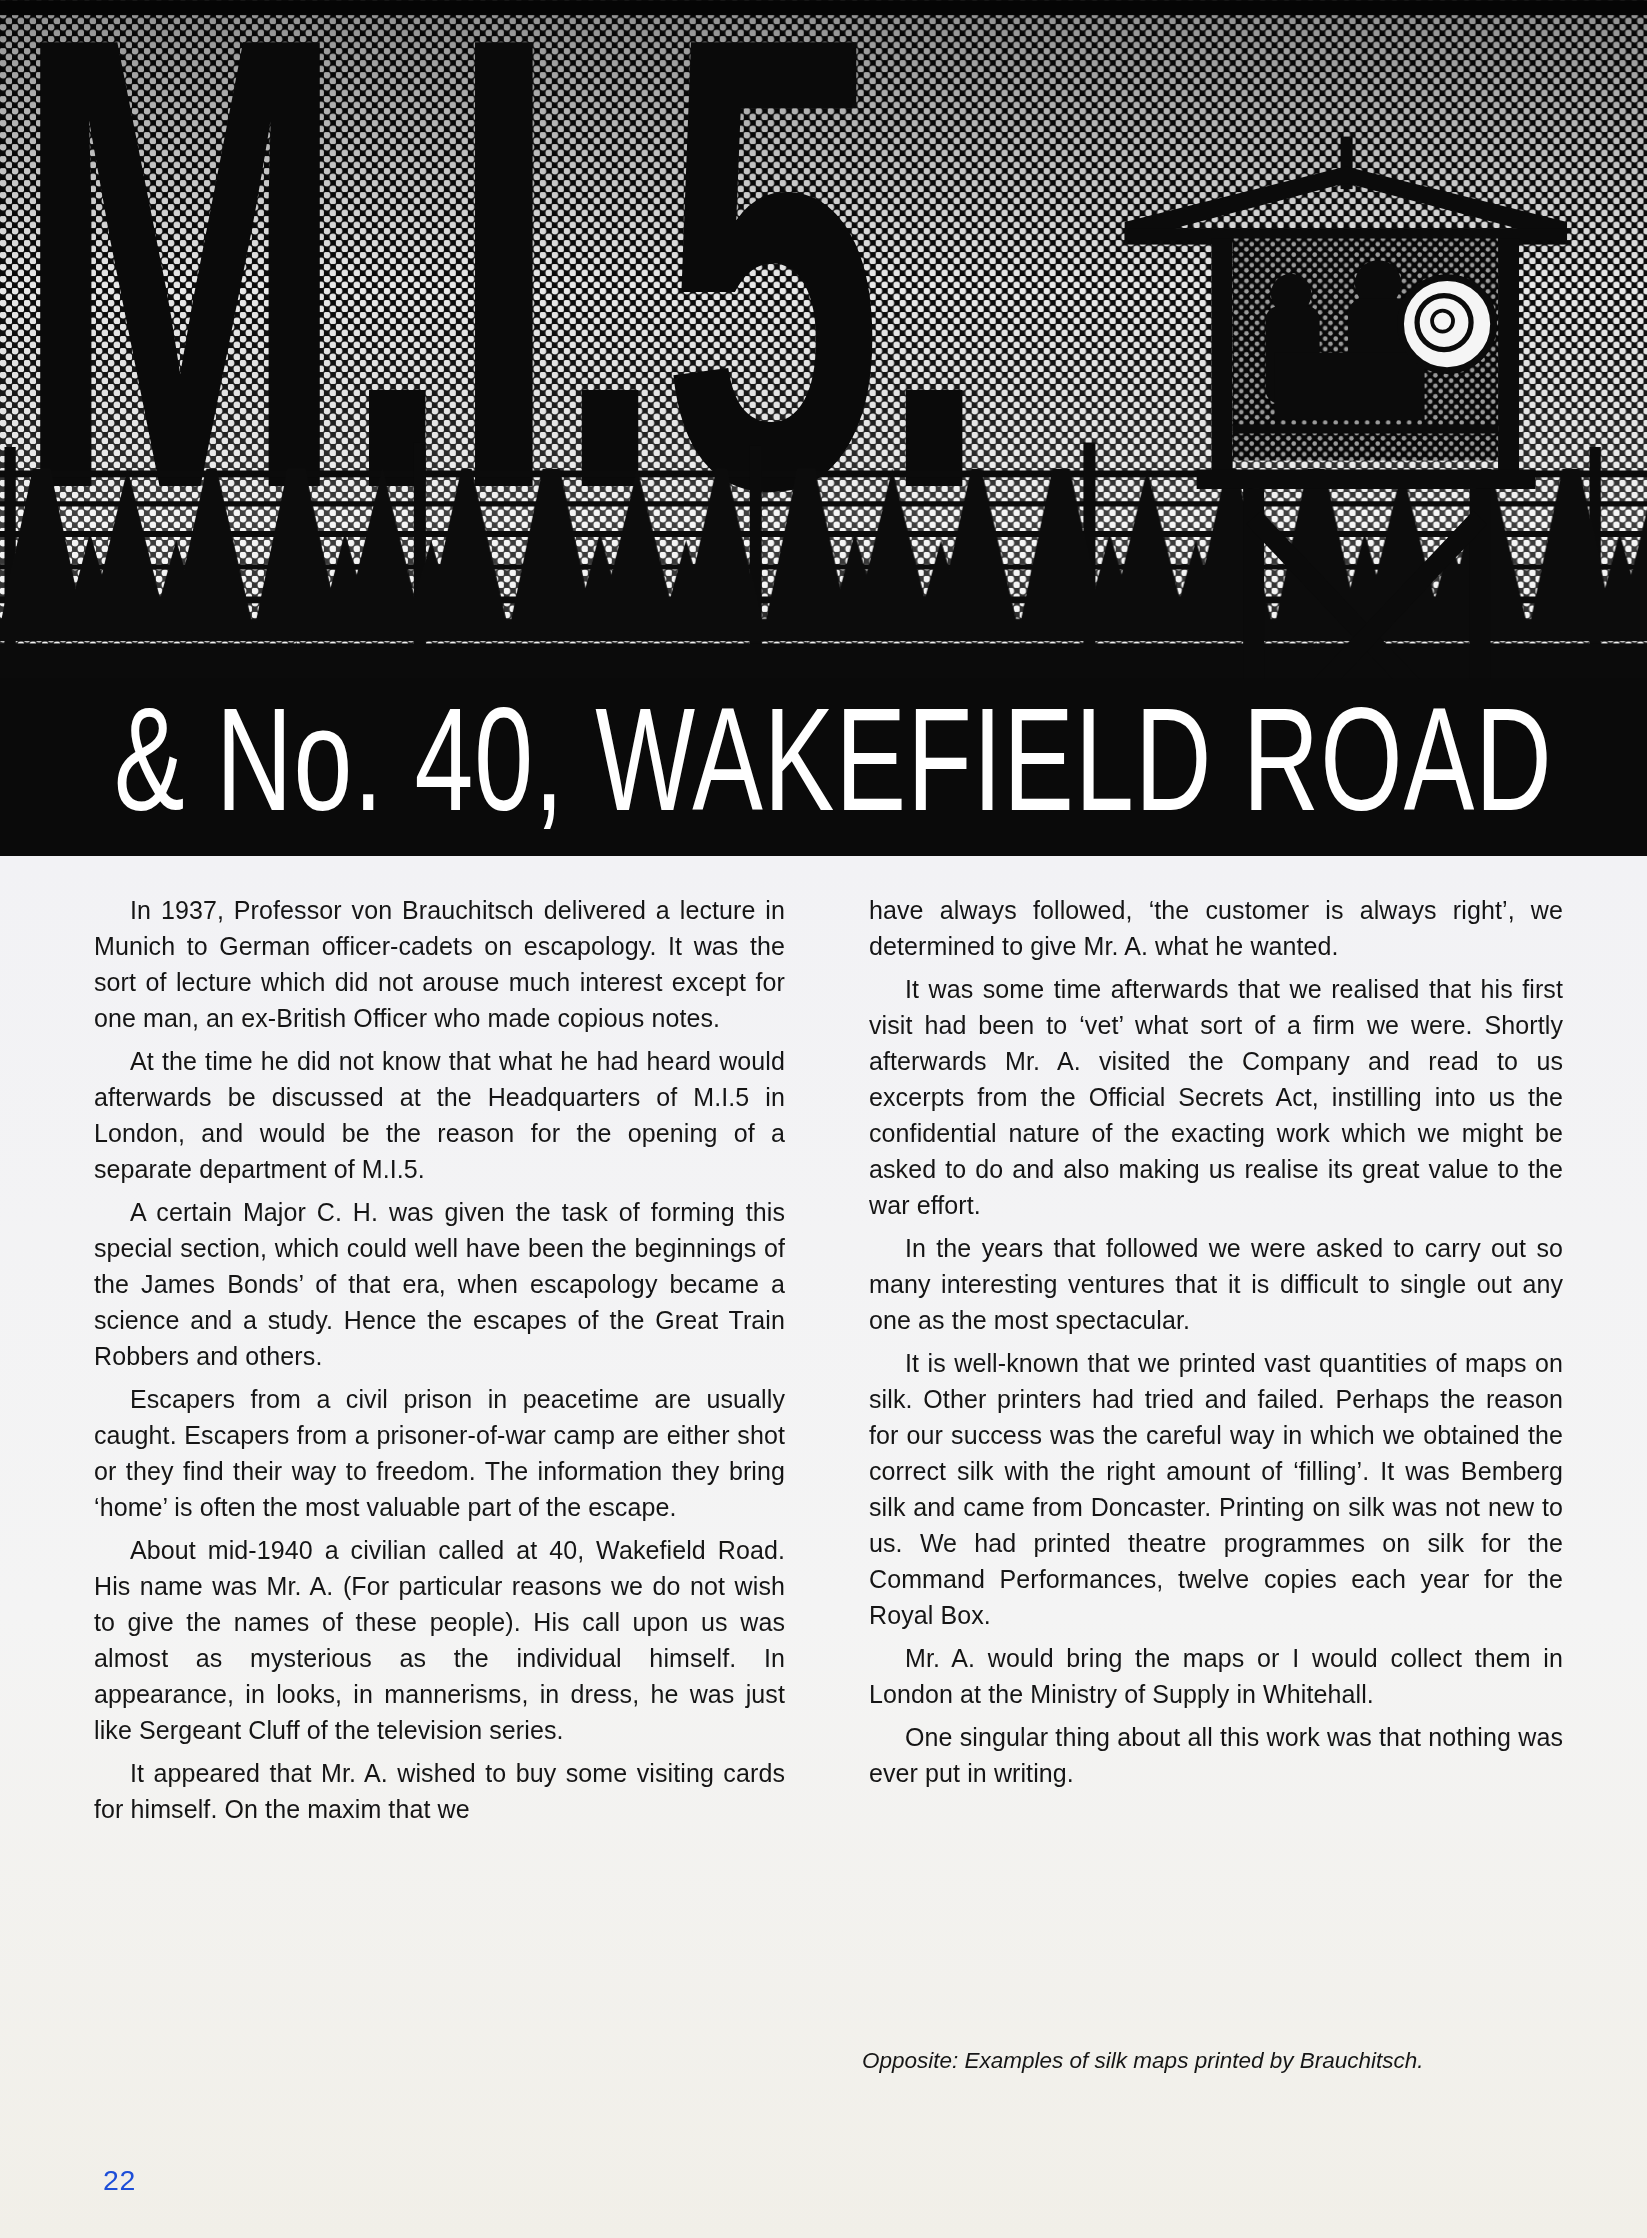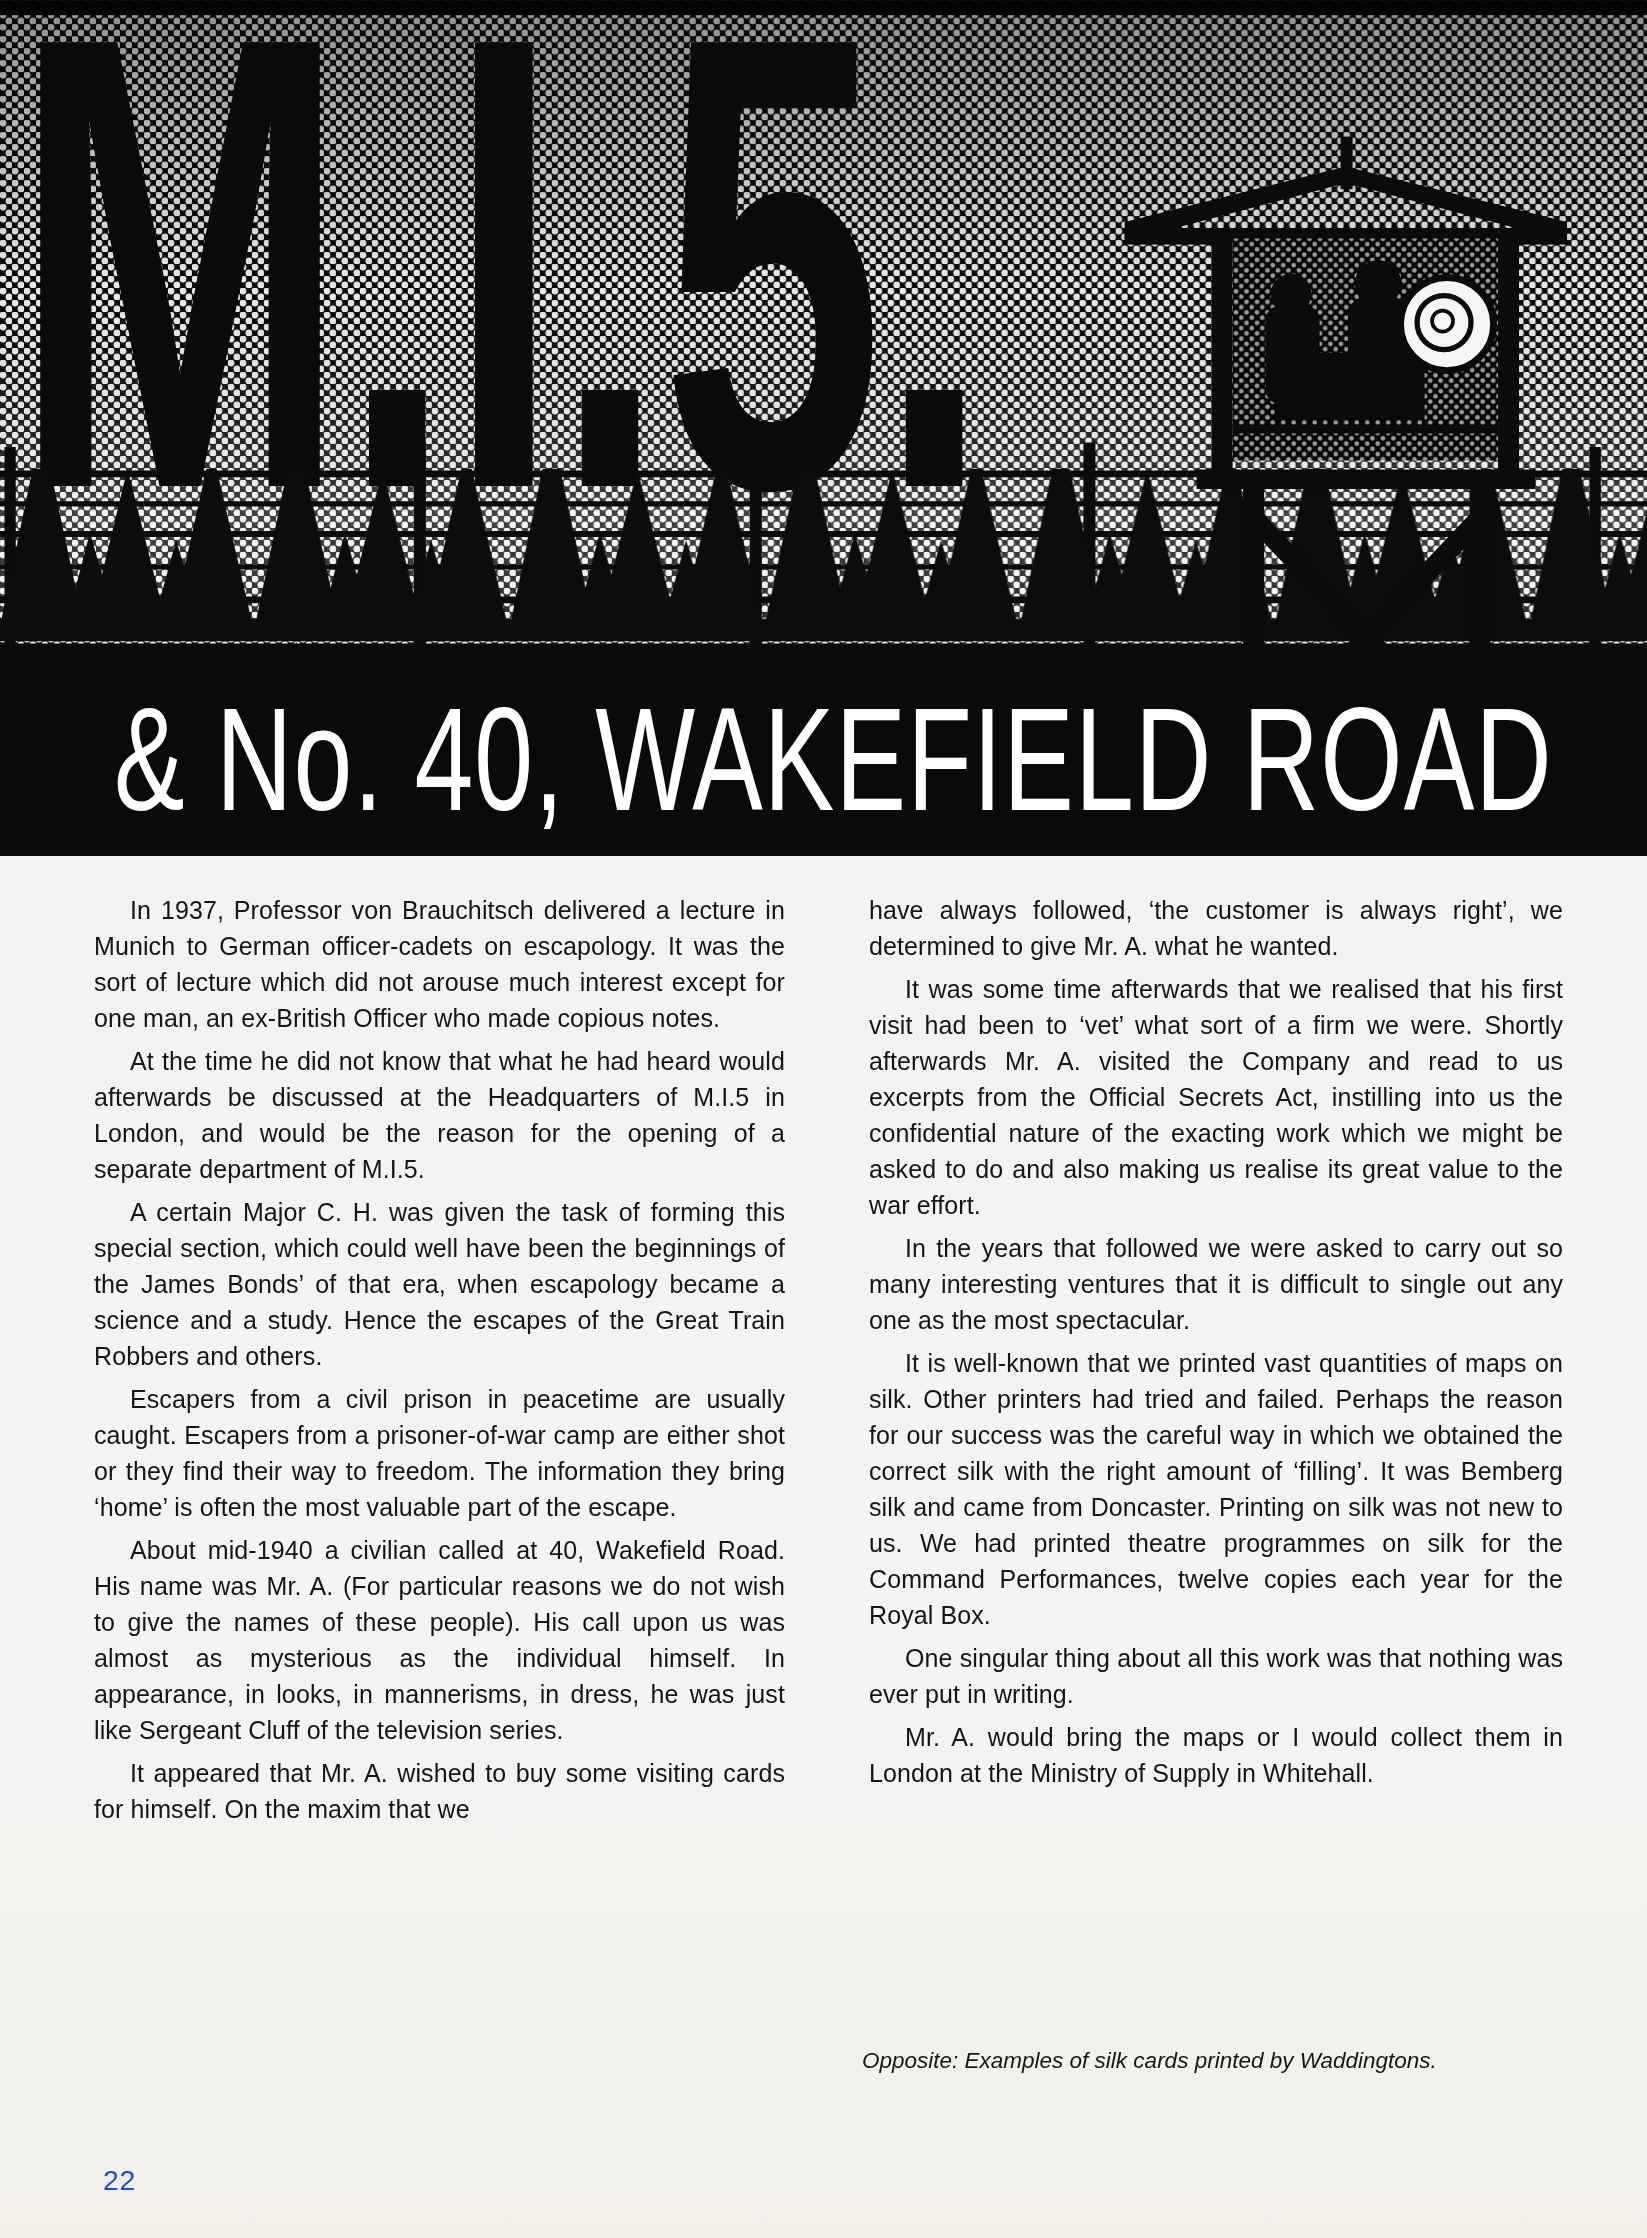--- a/index.html
+++ b/index.html
@@ -155,22 +155,22 @@
       <p>Escapers from a civil prison in peacetime are usually caught. Escapers from a prisoner-of-war camp are either shot or they find their way to freedom. The information they bring ‘home’ is often the most valuable part of the escape.</p>
       <p>About mid-1940 a civilian called at 40, Wakefield Road. His name was Mr. A. (For particular reasons we do not wish to give the names of these people). His call upon us was almost as mysterious as the individual himself. In appearance, in looks, in mannerisms, in dress, he was just like Sergeant Cluff of the television series.</p>
       <p>It appeared that Mr. A. wished to buy some visiting cards for himself. On the maxim that we</p>
     </div>
 
   <div class="col col-right">
       <p>have always followed, ‘the customer is always right’, we determined to give Mr. A. what he wanted.</p>
       <p>It was some time afterwards that we realised that his first visit had been to ‘vet’ what sort of a firm we were. Shortly afterwards Mr. A. visited the Company and read to us excerpts from the Official Secrets Act, instilling into us the confidential nature of the exacting work which we might be asked to do and also making us realise its great value to the war effort.</p>
       <p>In the years that followed we were asked to carry out so many interesting ventures that it is difficult to single out any one as the most spectacular.</p>
       <p>It is well-known that we printed vast quantities of maps on silk. Other printers had tried and failed. Perhaps the reason for our success was the careful way in which we obtained the correct silk with the right amount of ‘filling’. It was Bemberg silk and came from Doncaster. Printing on silk was not new to us. We had printed theatre programmes on silk for the Command Performances, twelve copies each year for the Royal Box.</p>
+      <p>Mr. A. would bring the maps or I would collect them in London at the Ministry of Supply in Whitehall.</p>
       <p>One singular thing about all this work was that nothing was ever put in writing.</p>
-      <p>Mr. A. would bring the maps or I would collect them in London at the Ministry of Supply in Whitehall.</p>
     </div>
 
-  <div class="caption">Opposite: Examples of silk cards printed by Waddingtons.</div>
+  <div class="caption">Opposite: Examples of silk maps printed by Brauchitsch.</div>
 
   <div class="page-number">22</div>
 
 </div>
 
 
 </body></html>

